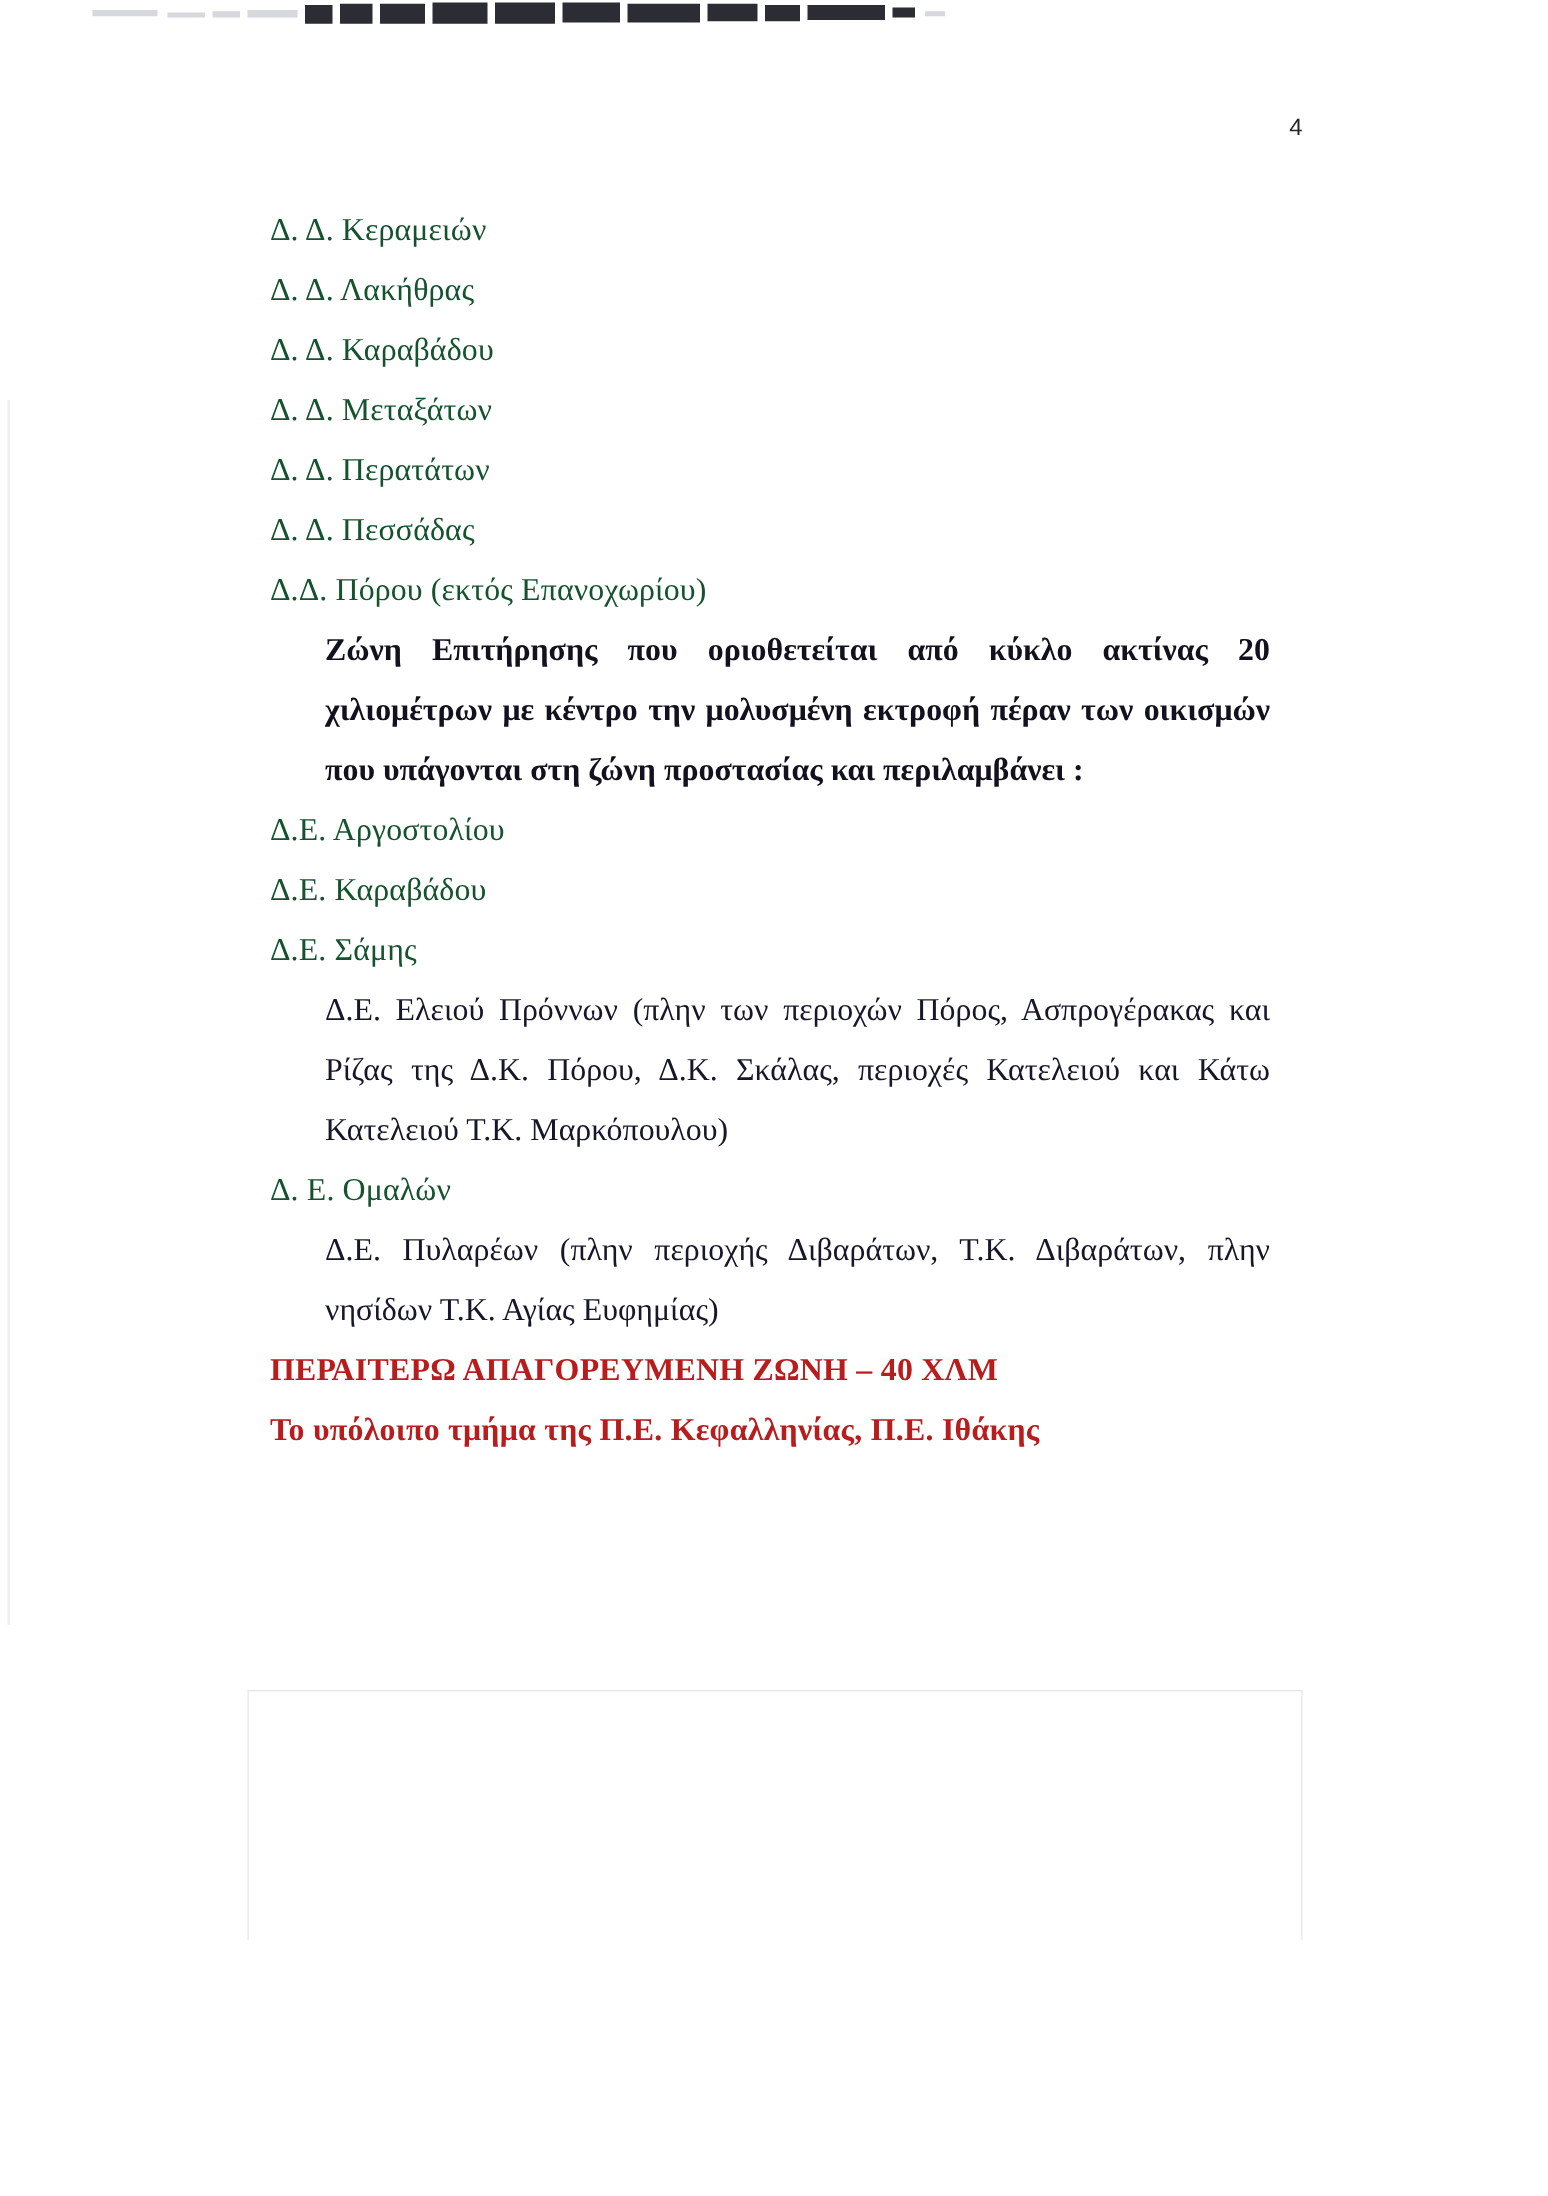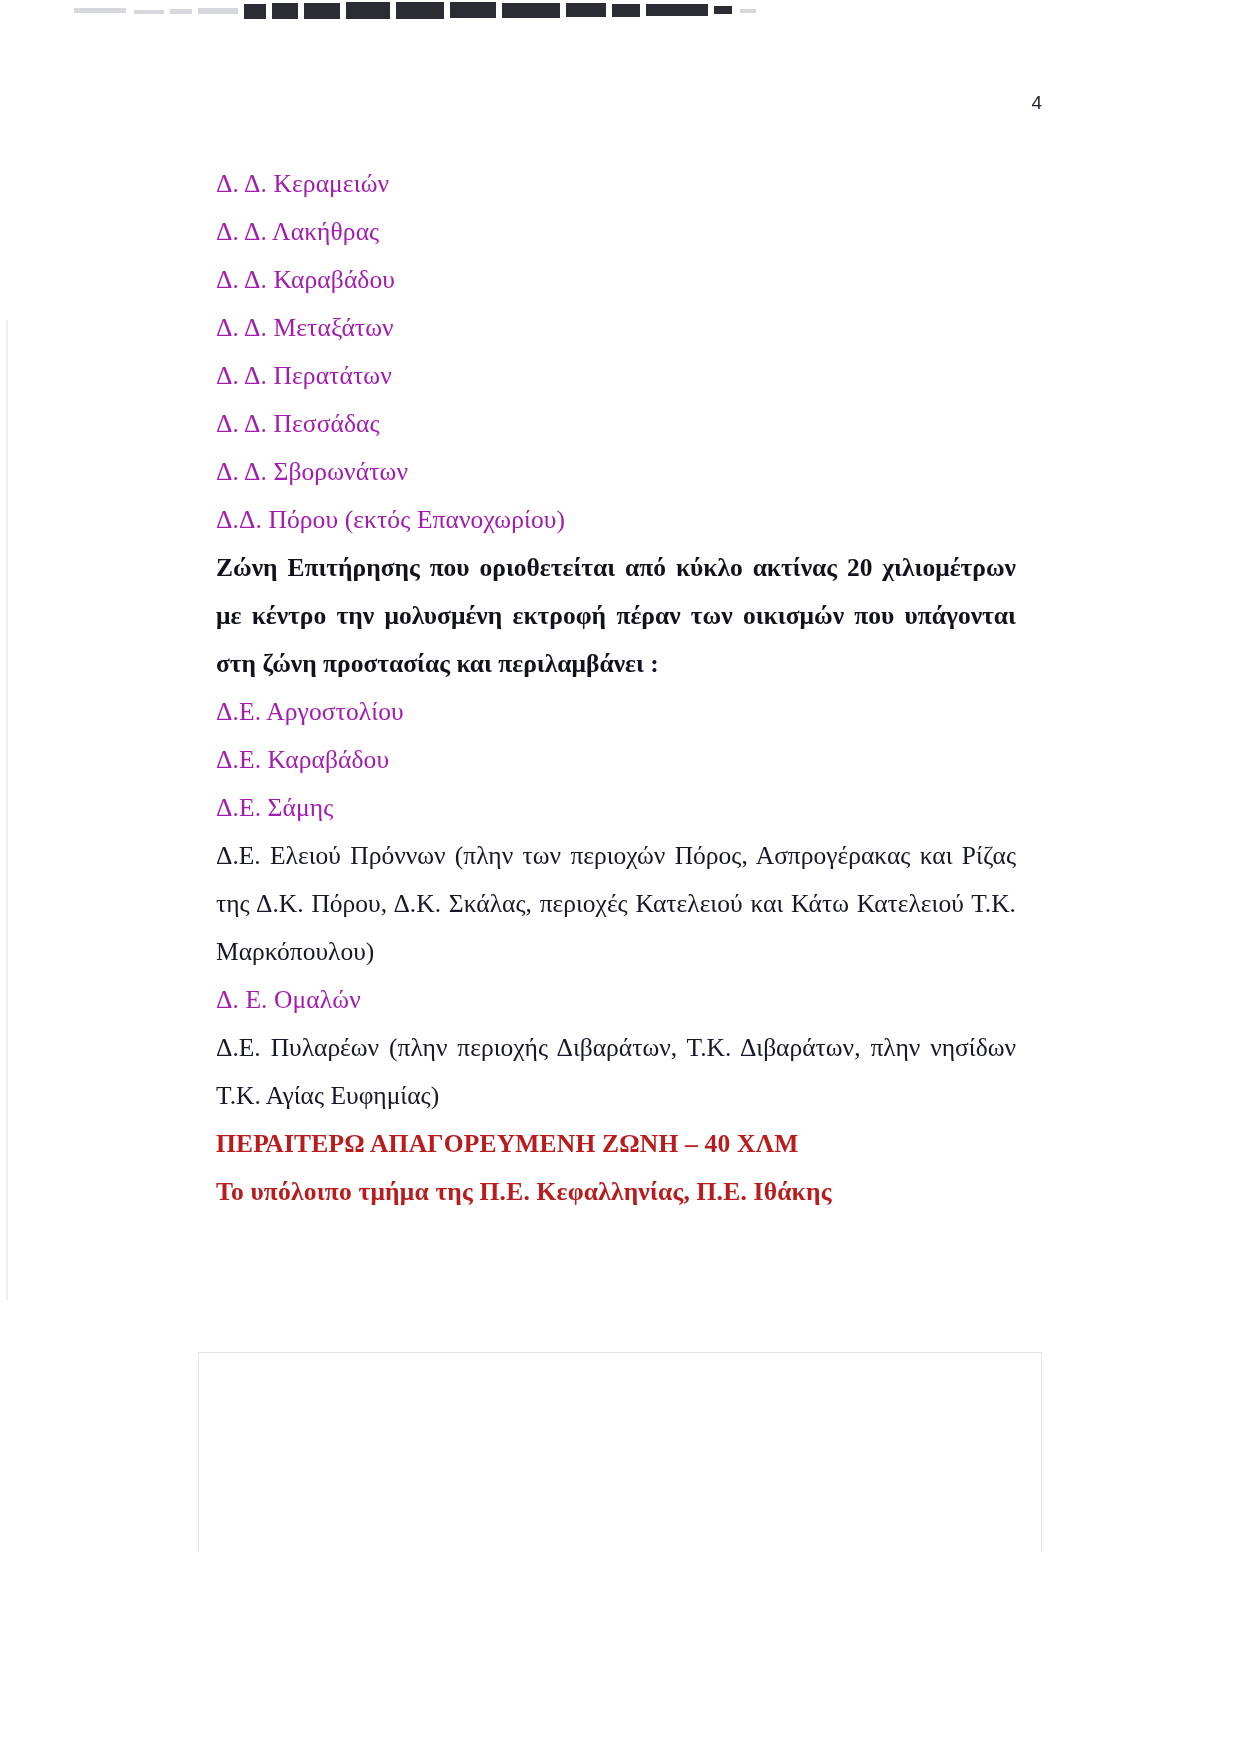--- a/index.html
+++ b/index.html
@@ -76,31 +76,32 @@
   .content {
     position: absolute;
     top: 160px;
     left: 216px;
     width: 800px;
   }
 
   .line {
     font-size: 25.5px;
     line-height: 48px;
-    color: #a21caf;
+    color: #14532d;
     letter-spacing: 0.1px;
     white-space: nowrap;
   }
 
   .para {
     font-size: 25.5px;
     line-height: 48px;
     color: #17172a;
     text-align: justify;
     text-justify: inter-word;
+    margin-left: 44px;
   }
 
   .para.bold,
   .line.bold {
     font-weight: bold;
     color: #12121f;
   }
 
   .heading {
     font-size: 25.5px;
@@ -144,21 +145,20 @@
   <div class="page-number">4</div>
 
   <div class="content">
 
     <div class="line">Δ. Δ. Κεραμειών</div>
     <div class="line">Δ. Δ. Λακήθρας</div>
     <div class="line">Δ. Δ. Καραβάδου</div>
     <div class="line">Δ. Δ. Μεταξάτων</div>
     <div class="line">Δ. Δ. Περατάτων</div>
     <div class="line">Δ. Δ. Πεσσάδας</div>
-    <div class="line">Δ. Δ. Σβορωνάτων</div>
     <div class="line">Δ.Δ. Πόρου (εκτός Επανοχωρίου)</div>
 
     <div class="para bold">Ζώνη Επιτήρησης που οριοθετείται από κύκλο ακτίνας 20 χιλιομέτρων με κέντρο την μολυσμένη εκτροφή πέραν των οικισμών που υπάγονται στη ζώνη προστασίας και περιλαμβάνει :</div>
 
     <div class="line">Δ.Ε. Αργοστολίου</div>
     <div class="line">Δ.Ε. Καραβάδου</div>
     <div class="line">Δ.Ε. Σάμης</div>
 
     <div class="para">Δ.Ε. Ελειού Πρόννων (πλην των περιοχών Πόρος, Ασπρογέρακας και Ρίζας της Δ.Κ. Πόρου, Δ.Κ. Σκάλας, περιοχές Κατελειού και Κάτω Κατελειού Τ.Κ. Μαρκόπουλου)</div>
 

